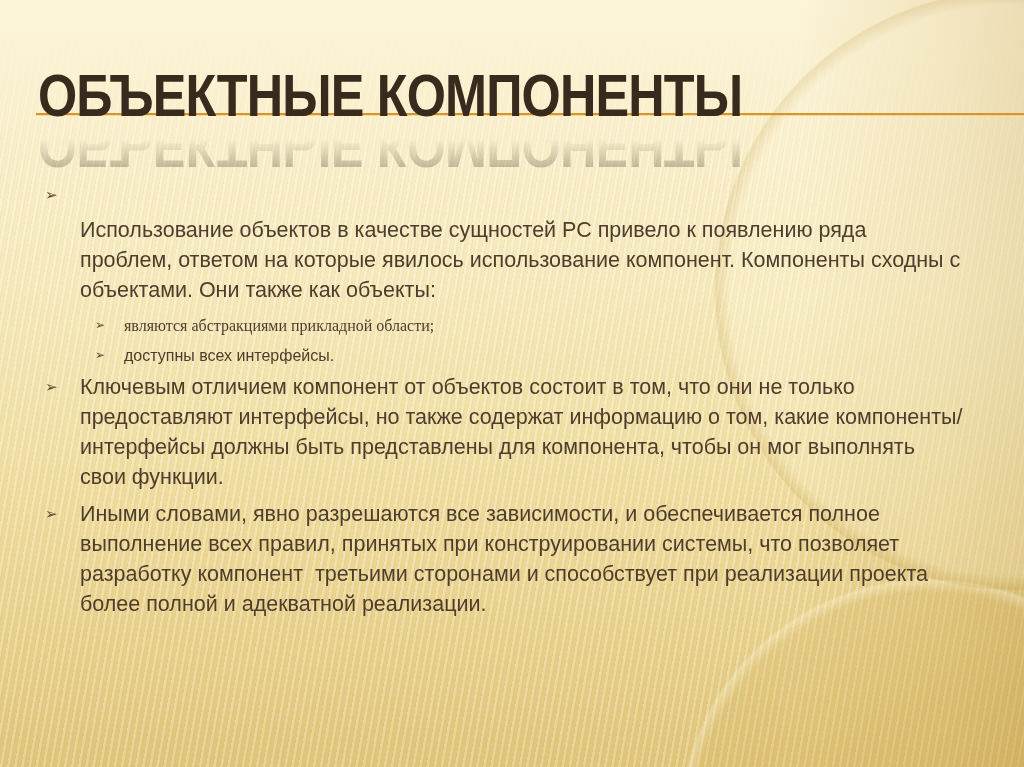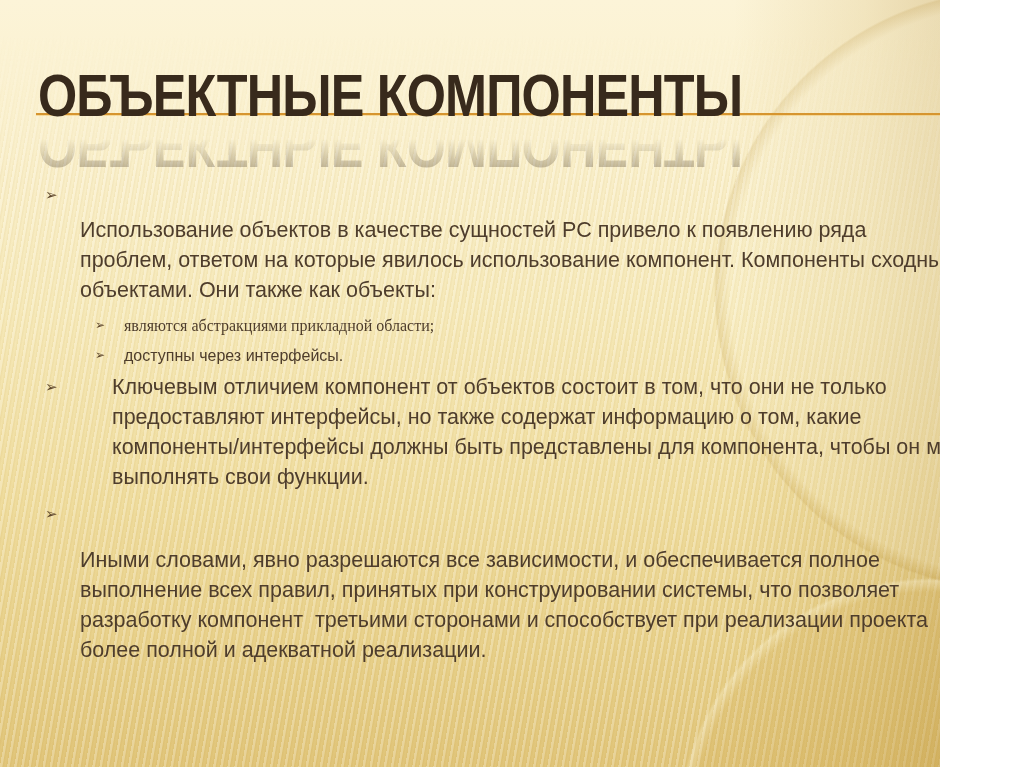--- a/index.html
+++ b/index.html
@@ -4,21 +4,21 @@
 <style>
   html, body { margin: 0; padding: 0; }
   body {
     width: 1024px; height: 767px;
     overflow: hidden;
     font-family: "Liberation Sans", sans-serif;
   }
 
   .slide {
     position: relative;
-    width: 940px; height: 767px;
+    width: 1024px; height: 767px;
     background: linear-gradient(180deg,
       #fcf4d8 0%, #faf0cc 18%, #f6e9b8 40%,
       #efdc9c 65%, #e7cf87 85%, #e0c477 100%);
     overflow: hidden;
   }
 
   
   .texture {
     position: absolute; inset: 0;
     background: repeating-linear-gradient(100deg,
@@ -129,25 +129,25 @@
     <li class="lvl1">
       <span class="marker" style="color: rgb(92, 69, 43);">➢</span>
       <span class="txt" style="color: rgb(78, 61, 44); margin-top: 35px;">Использование объектов в качестве сущностей РС привело к появлению ряда проблем, ответом на которые явилось использование компонент. Компоненты сходны с объектами. Они также как объекты:</span>
     </li>
     <li class="lvl2">
       <span class="marker" style="color: rgb(92, 69, 43);">➢</span>
       <span class="txt" style="color: rgb(78, 61, 44); font-family: Liberation Serif, serif;">являются абстракциями прикладной области;</span>
     </li>
     <li class="lvl2">
       <span class="marker" style="color: rgb(92, 69, 43);">➢</span>
-      <span class="txt" style="color: rgb(78, 61, 44);">доступны через интерфейсы.</span>
+      <span class="txt" style="color: rgb(78, 61, 44);">доступны всех интерфейсы.</span>
     </li>
     <li class="lvl1">
       <span class="marker" style="color: rgb(92, 69, 43);">➢</span>
-      <span class="txt" style="color: rgb(78, 61, 44); margin-left: 32px;">Ключевым отличием компонент от объектов состоит в том, что они не только предоставляют интерфейсы, но также содержат информацию о том, какие компоненты/интерфейсы должны быть представлены для компонента, чтобы он мог выполнять свои функции.</span>
+      <span class="txt" style="color: rgb(78, 61, 44);">Ключевым отличием компонент от объектов состоит в том, что они не только предоставляют интерфейсы, но также содержат информацию о том, какие компоненты/интерфейсы должны быть представлены для компонента, чтобы он мог выполнять свои функции.</span>
     </li>
     <li class="lvl1">
       <span class="marker" style="color: rgb(92, 69, 43);">➢</span>
-      <span class="txt" style="color: rgb(78, 61, 44); margin-top: 46px;">Иными словами, явно разрешаются все зависимости, и обеспечивается полное выполнение всех правил, принятых при конструировании системы, что позволяет разработку компонент  третьими сторонами и способствует при реализации проекта более полной и адекватной реализации.</span>
+      <span class="txt" style="color: rgb(78, 61, 44);">Иными словами, явно разрешаются все зависимости, и обеспечивается полное выполнение всех правил, принятых при конструировании системы, что позволяет разработку компонент  третьими сторонами и способствует при реализации проекта более полной и адекватной реализации.</span>
     </li>
   </ul>
 
 </div>
 
 </body></html>

